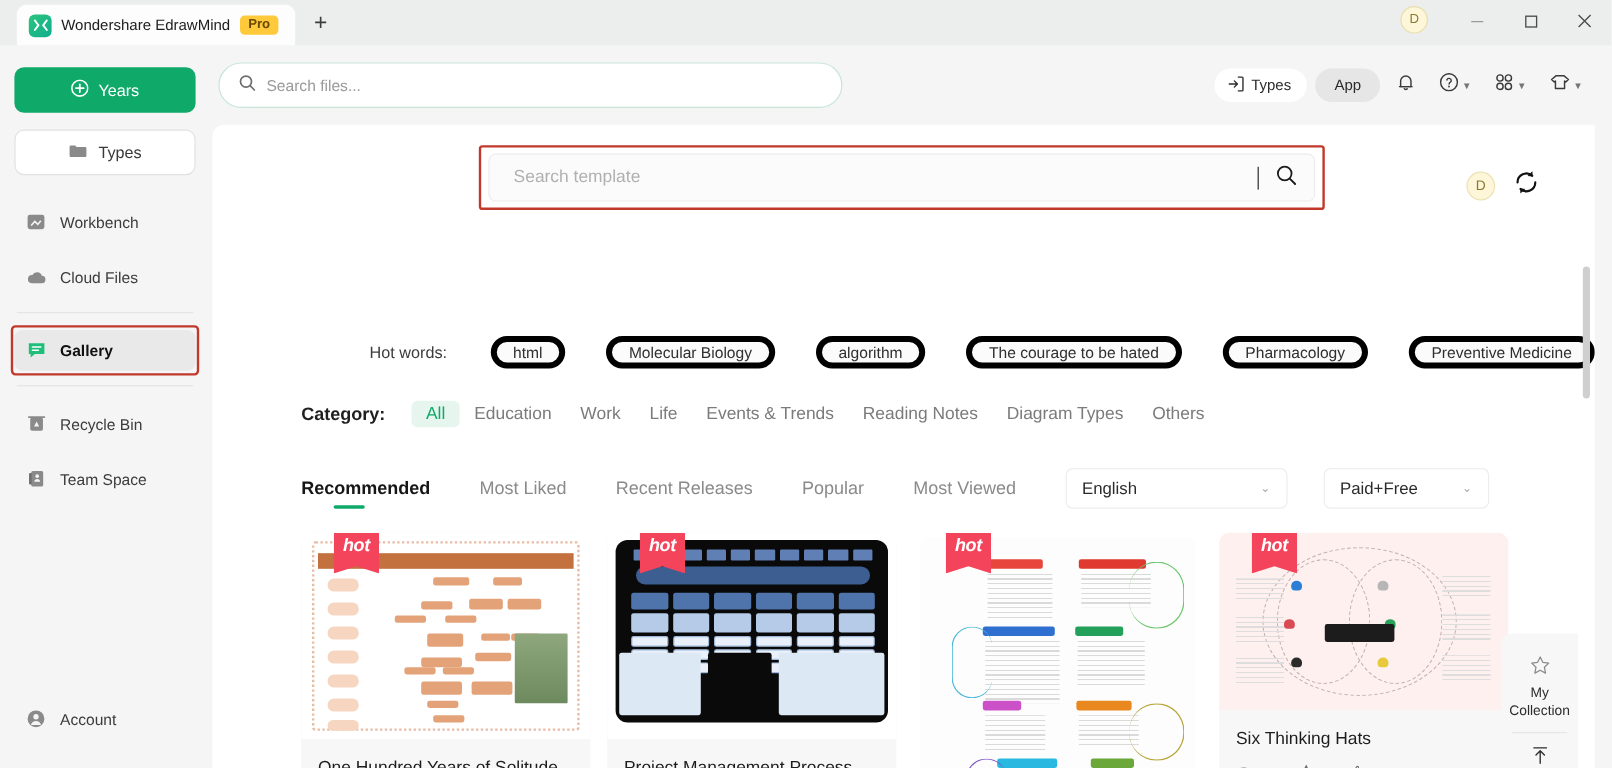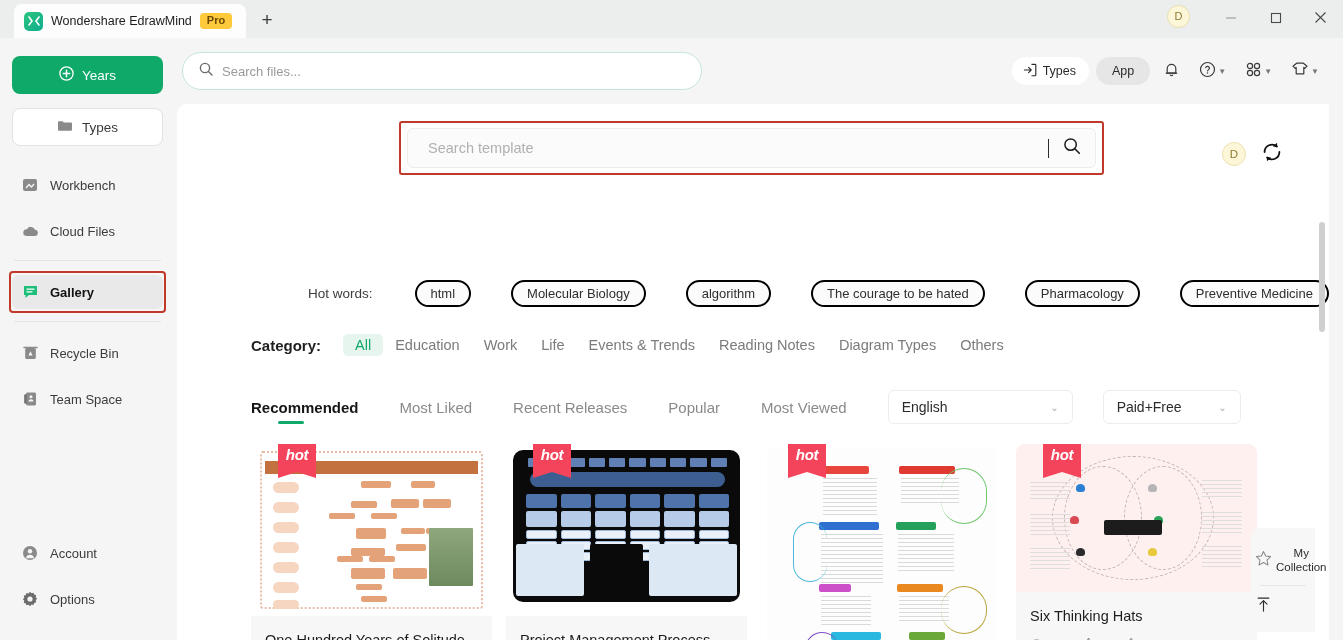--- a/index.html
+++ b/index.html
@@ -159,21 +159,21 @@
     display:flex; align-items:center; justify-content:center;
   }
 
   
   .hotwords {
     position: absolute; top: 176px; left: 0; width: 100%;
     display: flex; align-items: center; gap: 25px; padding-left: 131px; justify-content: space-between;
   }
   .hotwords-label { font-size: 13.5px; color: #3c3c3c; margin-right: 2px; }
   .chip {
-    height: 27px; border-radius: 14px; border: 2px solid #000000;
+    height: 27px; border-radius: 14px; border: 5px solid #000000;
     background: #fbfbfb; padding: 0 14px;
     display: flex; align-items: center; font-size: 13px; color: #2f2f2f;
     white-space: nowrap;
   }
 
   
   .category {
     position: absolute; top: 230px; left: 0; width: 100%;
     display: flex; align-items: center; padding-left: 74px; gap: 0;
   }
@@ -272,21 +272,21 @@
   .th4 .hat { position:absolute; width:9px; height:8px; border-radius:50% 50% 3px 3px; }
   .th4 .br { position:absolute; background:repeating-linear-gradient(#ddd 0 1px, transparent 1px 4px); }
 
   
   .rail {
     position: absolute; right: 14px; top: 424px; width: 64px;
     background: #f7f7f7; border-radius: 8px 0 0 8px;
     padding: 10px 0 8px;
   }
   .rail-item {
-    display:flex; align-items:center; gap:4px;
+    display:flex; flex-direction:column; align-items:center; gap:4px;
     padding: 8px 4px; font-size: 11.5px; color: #2c2c2c; line-height:1.25; text-align:center;
   }
   .rail-sep { height:1px; background:#e6e6e6; margin: 2px 9px; }
 
   
   .scrollbar {
     position:absolute; right: 4px; top: 118px; width: 6px; height: 110px;
     background: #cfcfcf; border-radius: 3px;
   }
 </style>
@@ -400,29 +400,20 @@
     <div class="nav-bottom">
       <div class="nav-item">
         <span class="nav-ic">
           <svg width="16" height="16" viewBox="0 0 16 16">
               <circle cx="8" cy="8" r="7" fill="#8a8a8a"></circle>
               <circle cx="8" cy="6.3" r="2.2" fill="#f5f5f5"></circle>
               <path d="M3.8 13.2c.5-2.3 2.2-3.4 4.2-3.4s3.7 1.1 4.2 3.4" fill="#f5f5f5"></path>
             </svg>
         </span>
         <span>Account</span>
-      </div>
-      <div class="nav-item">
-        <span class="nav-ic">
-          <svg width="16" height="16" viewBox="0 0 16 16">
-              <path d="M8 0.8l1.5 1.4 2-.5.7 1.9 2 .7-.5 2 1.4 1.5-1.4 1.5.5 2-2 .7-.7 1.9-2-.5L8 15.2 6.5 13.8l-2 .5-.7-1.9-2-.7.5-2L.9 8.2l1.4-1.5-.5-2 2-.7.7-1.9 2 .5z" fill="#6d6d6d"></path>
-              <circle cx="8" cy="8" r="2.6" fill="#f5f5f5"></circle>
-            </svg>
-        </span>
-        <span>Options</span>
       </div>
     </div>
   </div>
 
   <div class="topbar">
     <div class="search-files">
       <span>
         <svg width="14" height="14" viewBox="0 0 14 14">
             <circle cx="6" cy="6" r="4.6" fill="none" stroke="#6d6d6d" stroke-width="1.4"></circle>
             <path d="M9.4 9.4 L13 13" stroke="#6d6d6d" stroke-width="1.4" stroke-linecap="round"></path>

